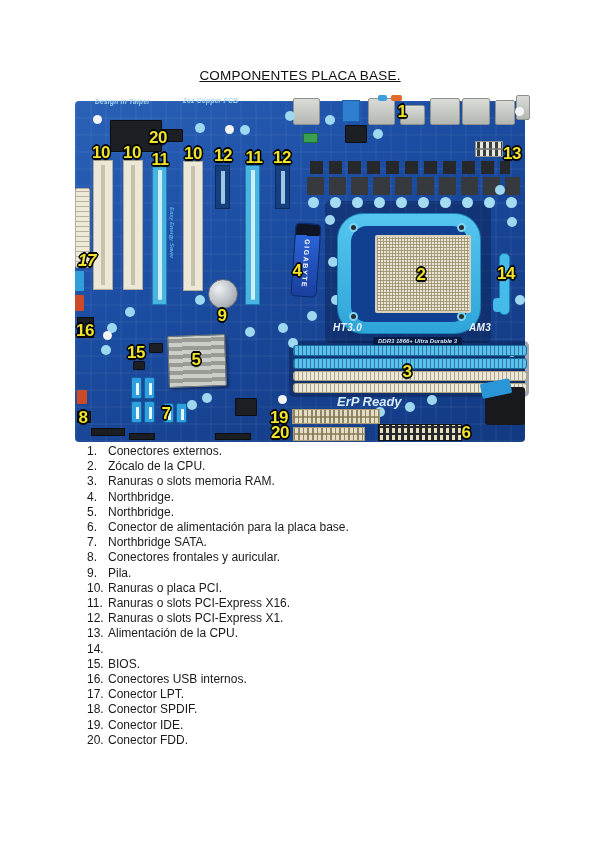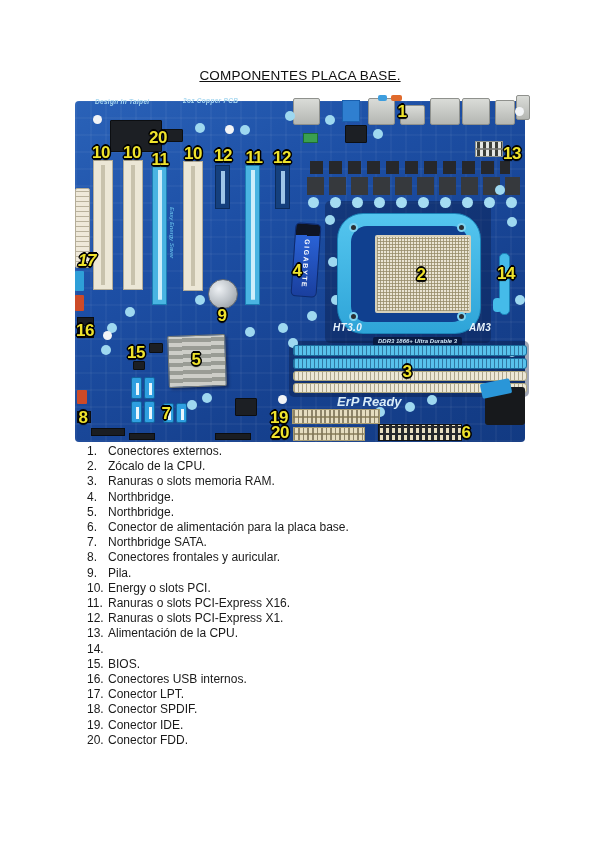--- a/index.html
+++ b/index.html
@@ -294,21 +294,21 @@
     <div class="row">
         <span class="num">8.</span>
         <span>Conectores frontales y auricular.</span>
       </div>
     <div class="row">
         <span class="num">9.</span>
         <span>Pila.</span>
       </div>
     <div class="row">
         <span class="num">10.</span>
-        <span>Energy o slots PCI.</span>
+        <span>Ranuras o placa PCI.</span>
       </div>
     <div class="row">
         <span class="num">11.</span>
         <span>Ranuras o slots PCI-Express X16.</span>
       </div>
     <div class="row">
         <span class="num">12.</span>
         <span>Ranuras o slots PCI-Express X1.</span>
       </div>
     <div class="row">

